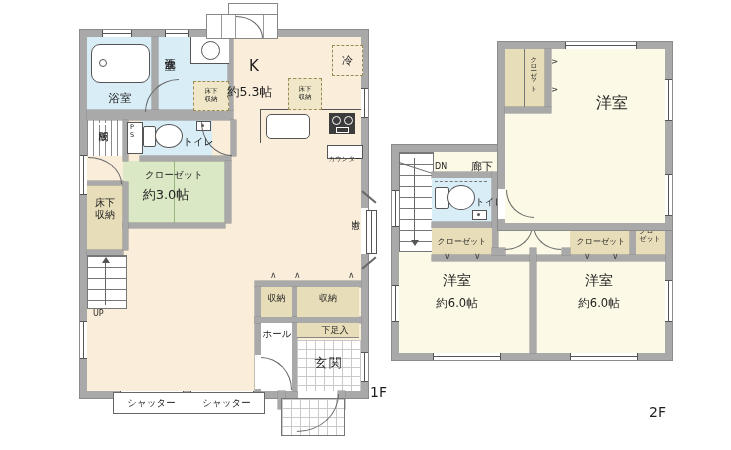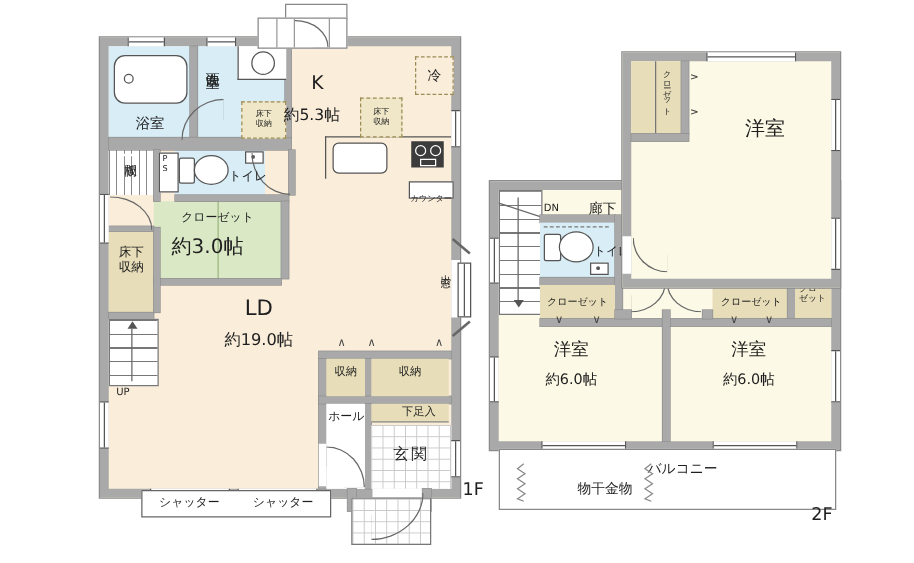--- a/index.html
+++ b/index.html
@@ -149,25 +149,23 @@
     <div class="winV" style="left:274px;top:51px;width:7px;height:28px"></div>
     <div class="winV" style="left:274px;top:315px;width:7px;height:28px"></div>
 
     <span class="lbl c" style="left:4px;top:55px;width:58px;font-size:11.5px">浴室</span>
     <span class="lbl vert" style="left:76px;top:12px;font-size:11px">洗面室</span>
     <span class="lbl" style="left:162px;top:20px;font-size:15px">K</span>
     <span class="lbl" style="left:140px;top:47px;font-size:12.5px">約5.3帖</span>
     <span class="lbl vert" style="left:10px;top:86px;font-size:10px;background:#fff">板間</span>
     <span class="lbl" style="left:96px;top:99px;font-size:10px">トイレ</span>
     <span class="lbl c" style="left:36px;top:132px;width:102px;font-size:9.5px">クローゼット</span>
-    <span class="lbl c" style="left:36px;top:150px;width:86px;font-size:16px">約3.0帖</span>
+    <span class="lbl c" style="left:36px;top:150px;width:86px;font-size:13px">約3.0帖</span>
     <span class="lbl wrap c" style="left:7px;top:160px;width:22px;font-size:10px">床下収納</span>
     <span class="lbl" style="left:6px;top:272px;font-size:8px">UP</span>
-    <span class="lbl c" style="left:80px;top:200px;width:80px;font-size:17px">LD</span>
-    <span class="lbl c" style="left:75px;top:228px;width:90px;font-size:13px">約19.0帖</span>
     <span class="lbl c" style="left:174px;top:256px;width:31px;font-size:9px">収納</span>
     <span class="lbl c" style="left:210px;top:256px;width:62px;font-size:9px">収納</span>
     <span class="lbl c" style="left:170px;top:291px;width:40px;font-size:9.5px">ホール</span>
     <span class="lbl c" style="left:210px;top:288px;width:76px;font-size:9px">下足入</span>
     <span class="lbl c" style="left:210px;top:318px;width:64px;font-size:12.5px;letter-spacing:2px">玄関</span>
   </div>
 
   <div class="abs" style="left:113px;top:392px;width:150px;height:20px;background:#fff;border:1px solid #666;display:flex;justify-content:space-around;align-items:center">
     <span class="lbl" style="position:static;font-size:9.5px">シャッター</span>
     <span class="lbl" style="position:static;font-size:9.5px">シャッター</span>
@@ -264,26 +262,16 @@
     <div class="abs white" style="left:-7px;top:140px;width:7px;height:30px"></div>
     <div class="arc bl" style="left:1px;top:141px;width:27px;height:27px"></div>
 
     <div class="winH" style="left:60px;top:-7px;width:70px;height:7px"></div>
     <div class="winV" style="left:160px;top:30px;width:7px;height:40px"></div>
     <div class="winV" style="left:160px;top:125px;width:7px;height:40px"></div>
 
     <span class="lbl c" style="left:57px;top:44px;width:100px;font-size:16px">洋室</span>
   </div>
 
-  <div class="abs" style="left:399px;top:359px;width:268px;height:47px;background:#fff;border:1.5px solid #888">
-    <span class="lbl" style="left:118px;top:8px;font-size:11px">バルコニー</span>
-    <span class="lbl" style="left:62px;top:24px;font-size:11px">物干金物</span>
-    <svg class="abs" style="left:12px;top:10px" width="10" height="32" viewBox="0 0 10 32">
-        <polyline points="7,1 2,5 8,9 2,13 8,17 2,21 8,25 2,29 7,31" fill="none" stroke="#888" stroke-width="1"></polyline>
-      </svg>
-    <svg class="abs" style="left:114px;top:10px" width="10" height="32" viewBox="0 0 10 32">
-        <polyline points="7,1 2,5 8,9 2,13 8,17 2,21 8,25 2,29 7,31" fill="none" stroke="#888" stroke-width="1"></polyline>
-      </svg>
-  </div>
 
   <span class="lbl" style="left:649px;top:404px;font-size:14px">2F</span>
 
 </div>
 
 </body></html>

